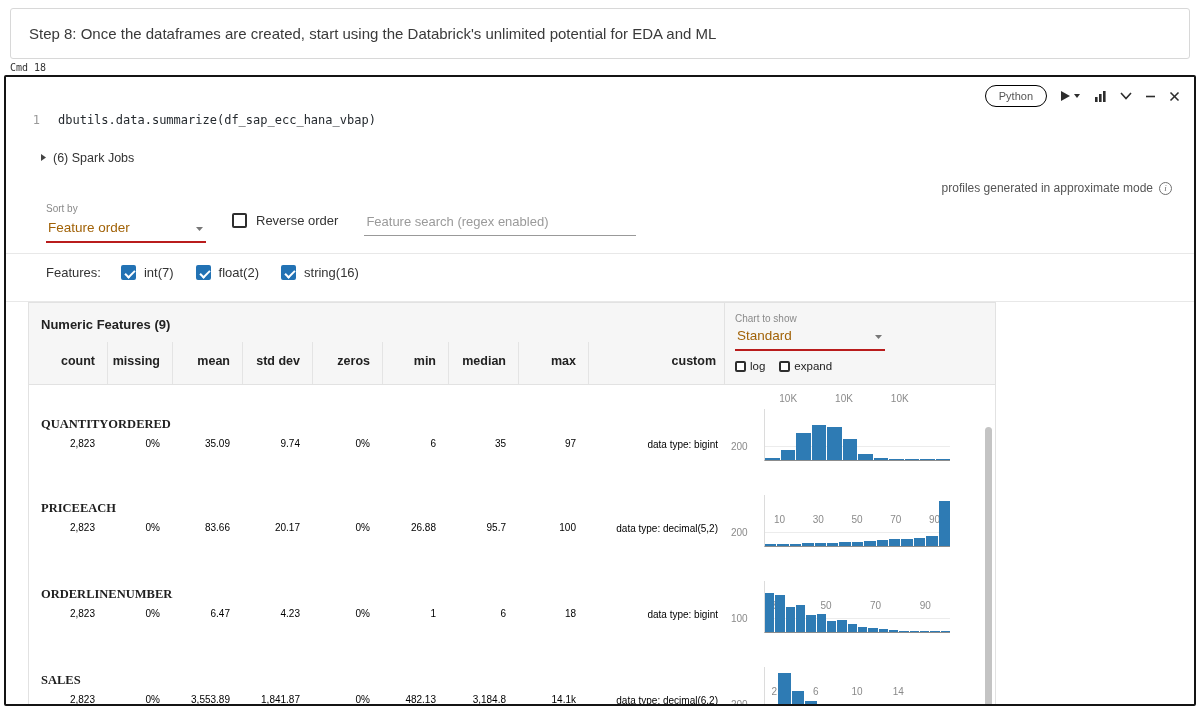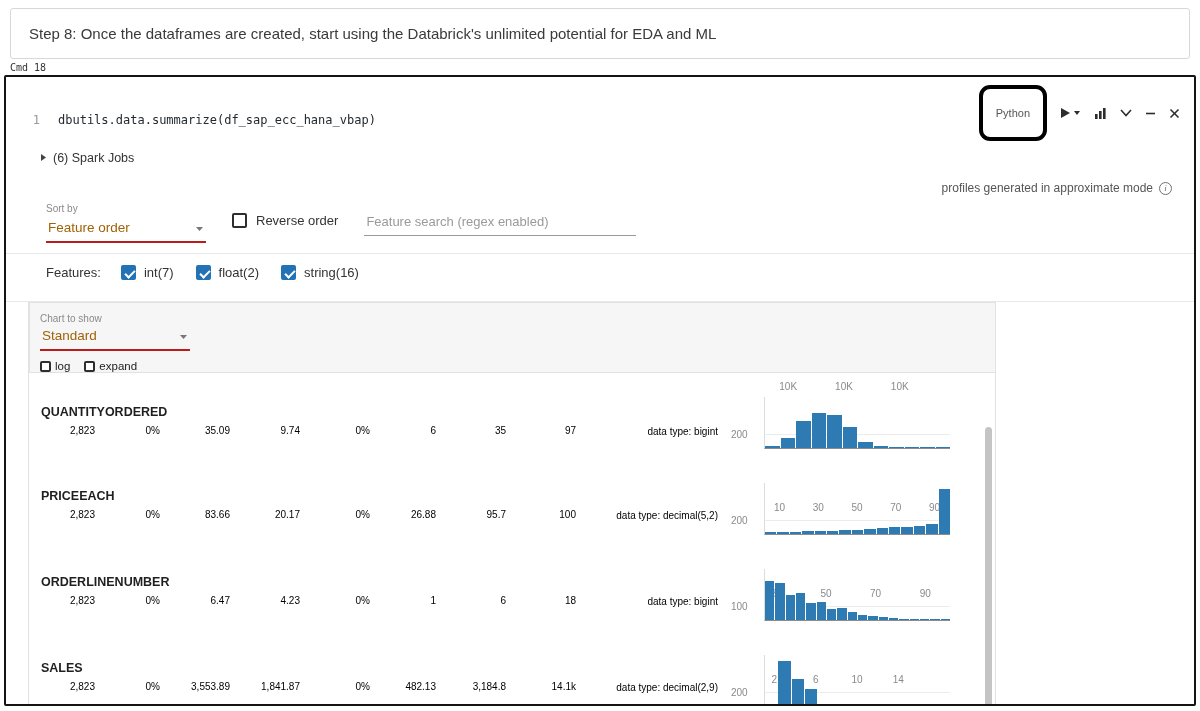--- a/index.html
+++ b/index.html
@@ -10,21 +10,21 @@
   .md-cell { margin:8px 10px 3px; border:1px solid #d8d8d8; border-radius:3px;
     padding:16px 18px; font-size:15px; color:#3a3a3a; background:#fff; }
   .cmd-label { margin:1px 0 2px 10px; font-family:"DejaVu Sans Mono", monospace;
     font-size:10px; color:#333; }
 
   
   .cell { position:relative; margin:0 4px; border:2px solid #141414; border-radius:2px;
     height:631px; background:#fff; overflow:hidden; }
 
   .toolbar { position:absolute; top:8px; right:14px; display:flex; align-items:center; gap:13px; }
-  .lang-pill { border:4px solid #000000; border-radius:11px; padding:18px 13px;
+  .lang-pill { border:1px solid #000000; border-radius:11px; padding:4px 13px;
     font-size:11px; color:#555; background:#fff; font-family:inherit; cursor:pointer; }
   .tool-btn { display:inline-flex; align-items:center; gap:2px; cursor:pointer; }
   .tool-btn svg { display:block; }
 
   .code-row { display:flex; margin-top:36px; font-family:"DejaVu Sans Mono", monospace; font-size:12px; }
   .gutter { width:52px; text-align:right; color:#999; padding-right:18px; }
   .code { color:#24292e; }
 
   .spark-row { display:flex; align-items:center; gap:7px; margin:24px 0 0 34px;
     font-size:12.5px; color:#333; cursor:pointer; }
@@ -68,21 +68,21 @@
     border-left:1px solid #e4e4e4; color:#222; }
   .col-h:first-child { border-left:none; }
   .col-h:last-child { padding-right:8px; }
   .chart-panel { width:271px; border-left:1px solid #e2e2e2; padding:10px 0 0 10px; }
   .chart-select { width:150px; margin-top:4px; }
   .log-expand { display:flex; gap:14px; margin-top:9px; align-items:center; font-size:11.5px; color:#222; }
   .le-item { display:inline-flex; align-items:center; gap:4px; cursor:pointer; }
 
   .trow { display:flex; padding-bottom:8px; }
   .trow-left { width:695px; }
-  .row-name { font-weight:bold; font-size:12.5px; margin:14px 0 6px 12px; color:#1f1f1f; }
+  .row-name { font-weight:bold; font-size:12.5px; margin:14px 0 6px 12px; color:#1f1f1f;font-family:Liberation Serif, serif; }
   .tall .row-name { margin-top:32px; }
   .vals { font-size:10px; color:#000000; }
   .val { text-align:right; padding-right:12px; }
   .val.custom { padding-right:6px; line-height:1.35; }
   .trow-chart { width:271px; padding:8px 0 0 40px; }
 
   .chart { position:relative; width:186px; }
   .toplabels { position:relative; height:16px; }
   .toplabel { position:absolute; transform:translateX(-50%); top:0; font-size:10px; color:#8a8a8a; }
   .plot { position:relative; width:186px; height:52px; border-left:1px solid #dcdcdc;
@@ -204,20 +204,34 @@
           <span class="cb cb-checked"></span>
           <span>string(16)</span>
         </div>
       </div>
   </div>
 
   <div class="divider"></div>
 
   <div class="table-wrap">
     <div class="thead">
+      <div class="thead-left">
+        <div class="thead-title">Numeric Features (9)</div>
+        <div class="grid9 cols">
+            <div class="col-h">count</div>
+            <div class="col-h">missing</div>
+            <div class="col-h">mean</div>
+            <div class="col-h">std dev</div>
+            <div class="col-h">zeros</div>
+            <div class="col-h">min</div>
+            <div class="col-h">median</div>
+            <div class="col-h">max</div>
+            <div class="col-h">custom</div>
+          </div>
+      </div>
       <div class="chart-panel">
         <div class="small-label">Chart to show</div>
         <div class="select chart-select">
           <span>Standard</span>
           <span><svg width="9" height="6" viewBox="0 0 9 6">
                 <polygon points="1,1 8,1 4.5,5" fill="#777"></polygon>
               </svg></span>
         </div>
         <div class="log-expand">
           <span class="le-item">
@@ -378,21 +392,21 @@
             <div class="row-name">SALES</div>
             <div class="grid9 vals">
               <div class="val">2,823</div>
               <div class="val">0%</div>
               <div class="val">3,553.89</div>
               <div class="val">1,841.87</div>
               <div class="val">0%</div>
               <div class="val">482.13</div>
               <div class="val">3,184.8</div>
               <div class="val">14.1k</div>
-              <div class="val custom">data type: decimal(2,9)</div>
+              <div class="val custom">data type: decimal(6,2)</div>
             </div>
           </div>
           <div class="trow-chart">
             <div class="chart">
               <div class="plot">
                 <div class="grid" style="bottom: 13px;"></div>
                 <span class="ylab" style="bottom: 8px;">200</span>
                 <div class="bar" style="left: 13.2857px; width: 12.2857px; height: 45px;"></div>
                 <div class="bar" style="left: 26.5714px; width: 12.2857px; height: 27px;"></div>
                 <div class="bar" style="left: 39.8571px; width: 12.2857px; height: 17px;"></div>

